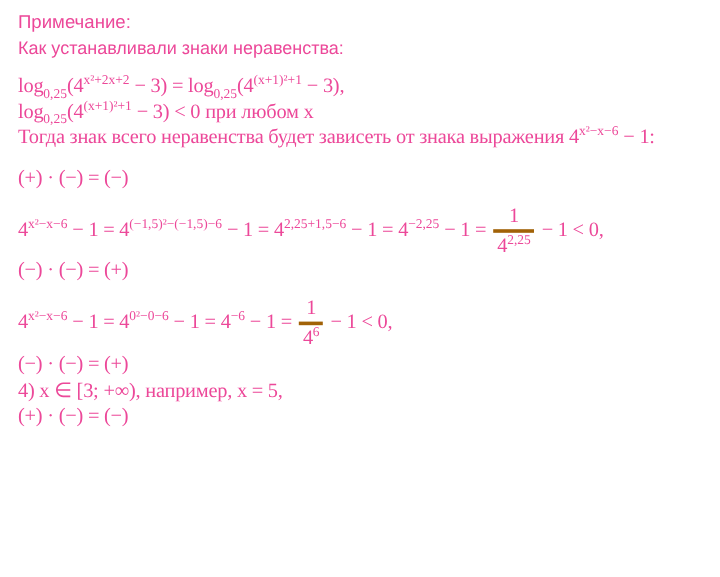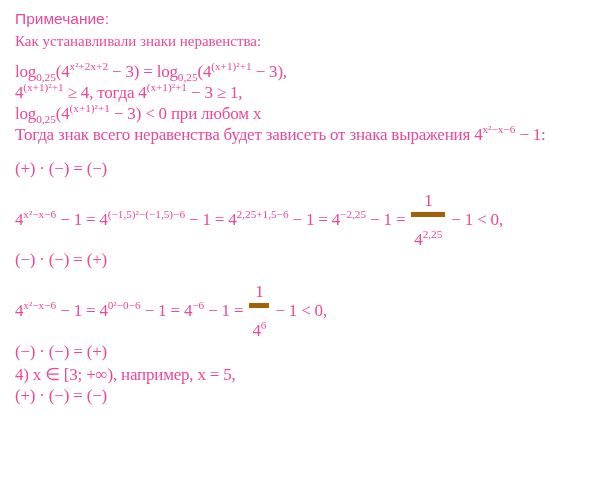--- a/index.html
+++ b/index.html
@@ -21,21 +21,21 @@
   .line {
     white-space: nowrap;
     line-height: 21px;
   }
   .sans {
     font-family: "Liberation Sans", sans-serif;
     font-size: 15.5px;
     line-height: 22px;
   }
   .serif {
-    font-family: Liberation Serif, serif;
+    font-family: Liberation Sans, sans-serif;
     font-size: 15px;
     line-height: 22px;
   }
   .math {
     font-family: "Liberation Serif", serif;
     font-size: 17px;
     letter-spacing: -0.2px;
   }
   .math sup {
     font-size: 0.66em;
@@ -53,42 +53,41 @@
     text-align: center;
     margin: 0 2px;
     line-height: 1.1;
   }
   .frac .num {
     display: block;
     padding: 0 3px 1px 3px;
   }
   .frac .den {
     display: block;
-    border-top: 5px solid #a16207;
-    padding: 14px 3px 0 3px;
+    border-top: 3px solid #a16207;
+    padding: 2px 3px 0 3px;
   }
   #intro {
     margin-top: 9px;
   }
   .case-block {
     margin-top: 2px;
   }
   .case-block.gap {
     margin-top: 13px;
   }
 </style>
 </head>
 <body>
 
 <div class="doc">
   <div class="line sans">Примечание:</div>
   <div class="line serif">Как устанавливали знаки неравенства:</div>
   <div id="intro">
       <div class="line math">log<sub>0,25</sub>(4<sup>x²+2x+2</sup> − 3) = log<sub>0,25</sub>(4<sup>(x+1)²+1</sup> − 3),</div>
-      <div class="line math">4<sup>(x+1)²+1</sup> ≥ 4, тогда 4<sup>(x+1)²+1</sup> − 3 ≥ 1,</div>
       <div class="line math">log<sub>0,25</sub>(4<sup>(x+1)²+1</sup> − 3) &lt; 0 при любом x</div>
       <div class="line math">Тогда знак всего неравенства будет зависеть от знака выражения 4<sup>x²−x−6</sup> − 1:</div>
     </div>
   <div id="cases">
       <div class="case-block gap">
         <div class="line math">(+) · (−) = (−)</div>
       </div>
       <div class="case-block gap">
         <div class="line math">4<sup>x²−x−6</sup> − 1 = 4<sup>(−1,5)²−(−1,5)−6</sup> − 1 = 4<sup>2,25+1,5−6</sup> − 1 = 4<sup>−2,25</sup> − 1 = <span class="frac"><span class="num">1</span><span class="den">4<sup>2,25</sup></span></span> − 1 &lt; 0,</div>
         <div class="line math">(−) · (−) = (+)</div>

